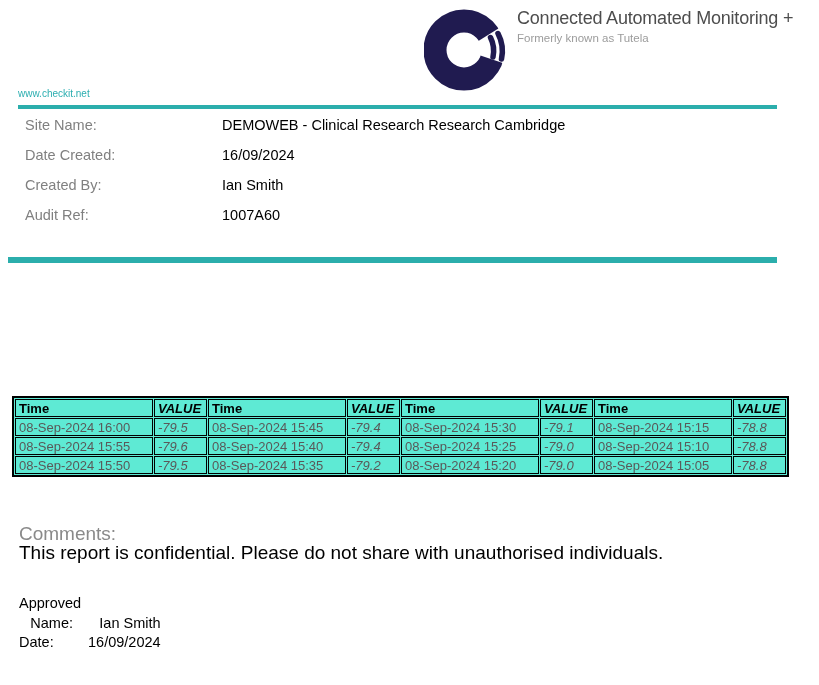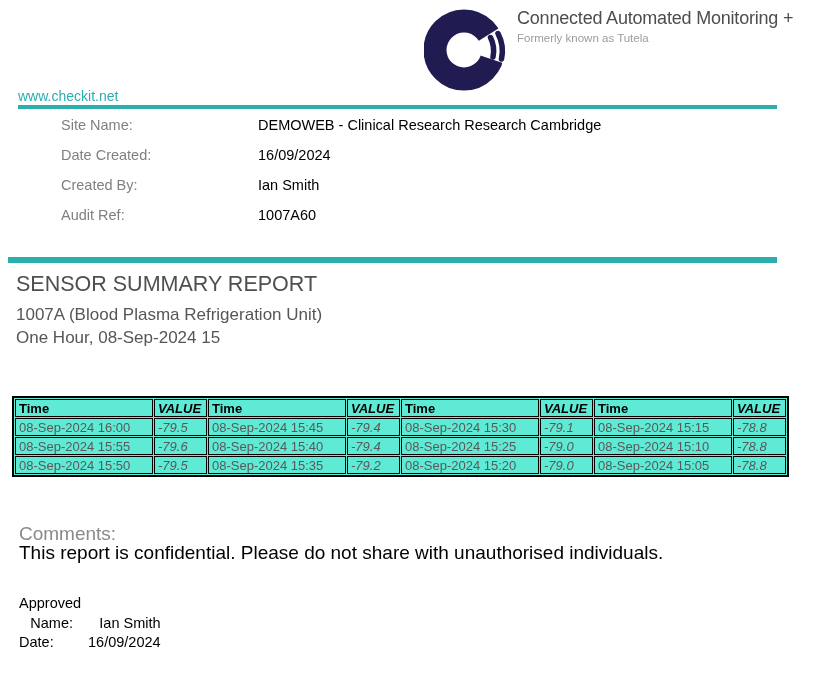--- a/index.html
+++ b/index.html
@@ -8,26 +8,26 @@
     font-family:"Liberation Sans", sans-serif; overflow:hidden;
   }
 
   
   .logo { position:absolute; left:424px; top:4px; display:flex; align-items:flex-start; gap:9px; }
   .logo-text { display:flex; flex-direction:column; margin-top:4px; }
   .logo-title { font-size:18px; color:#4d4d4d; letter-spacing:-0.2px; }
   .logo-subtitle { font-size:11.5px; color:#9c9c9c; margin-top:3px; }
 
   
-  .weblink { position:absolute; left:18px; top:88px; font-size:14px; color:#2BAEB0; text-decoration:none; }
+  .weblink { position:absolute; left:18px; top:88px; font-size:10px; color:#2BAEB0; text-decoration:none; }
   .rule1 { position:absolute; left:18px; top:105px; width:759px; height:4px; background:#2BAEAC; }
   .rule2 { position:absolute; left:8px; top:257px; width:769px; height:6px; background:#2BAEAC; }
 
   
-  .meta { position:absolute; left:25px; top:110px; font-size:14.5px;margin-left:36px; }
+  .meta { position:absolute; left:25px; top:110px; font-size:14.5px; }
   .meta-row { height:30px; display:flex; align-items:center; }
   .meta-label { width:197px; color:#808080; }
   .meta-value { color:#000000; }
 
   
   .titleblock { position:absolute; left:16px; top:272px; }
   .report-title { font-size:21.5px; color:#4f4f4f; font-weight:400; margin:0 0 6px 0; }
   .report-sub { font-size:17px; color:#565656; line-height:23px; }
 
   
@@ -92,25 +92,20 @@
     <div class="meta-row">
       <span class="meta-label">Created By:</span>
       <span class="meta-value">Ian Smith</span>
     </div>
     <div class="meta-row">
       <span class="meta-label">Audit Ref:</span>
       <span class="meta-value">1007A60</span>
     </div>
   </div>
 
-  <div class="titleblock">
-    <div class="report-title">SENSOR SUMMARY REPORT</div>
-    <div class="report-sub">1007A (Blood Plasma Refrigeration Unit)</div>
-    <div class="report-sub">One Hour, 08-Sep-2024 15</div>
-  </div>
 
   <table class="sensor">
     <thead>
       <tr>
         <th class="col-time">Time</th>
         <th class="col-val">VALUE</th>
         <th class="col-time">Time</th>
         <th class="col-val">VALUE</th>
         <th class="col-time">Time</th>
         <th class="col-val">VALUE</th>

